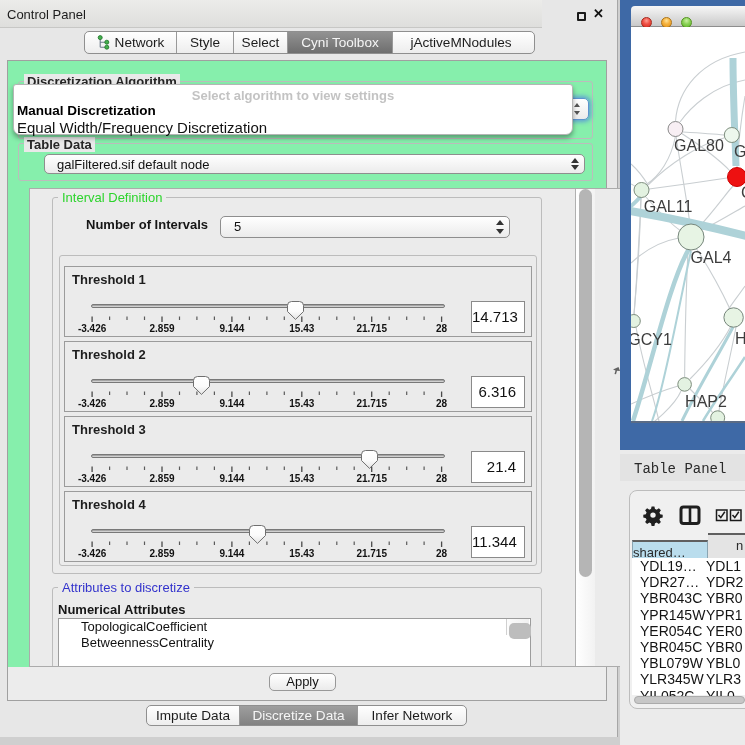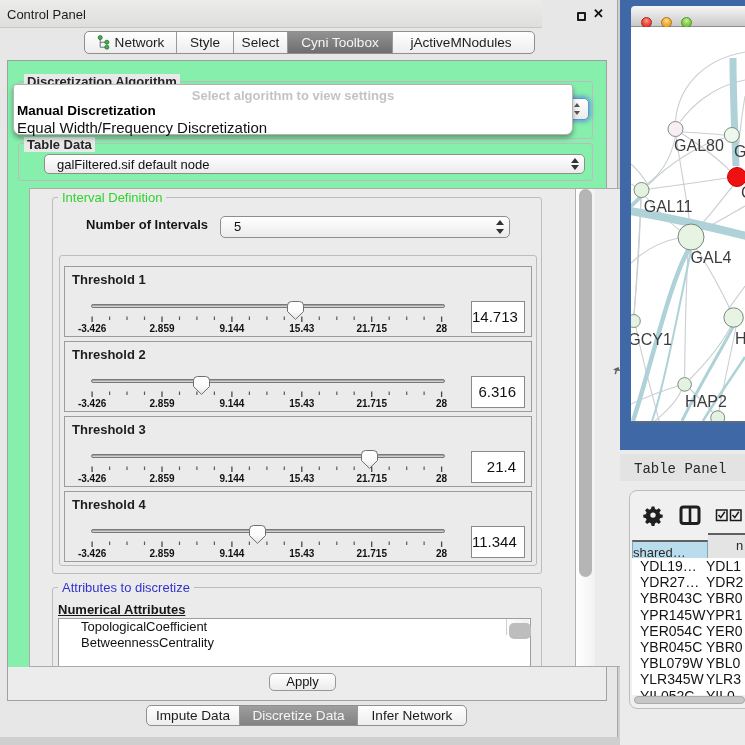--- a/index.html
+++ b/index.html
@@ -313,21 +313,21 @@
           <div class="tklbl" style="left:97.0px;">2.859</div>
           <div class="tklbl" style="left:166.9px;">9.144</div>
           <div class="tklbl" style="left:236.8px;">15.43</div>
           <div class="tklbl" style="left:306.7px;">21.715</div>
           <div class="tklbl" style="left:376.6px;">28</div>
   <div class="vbox">11.344</div>
 </div>
 
       <div class="groupbox" style="left:22px; top:398px; width:490px; height:92px;"></div>
       <div class="gtitle" style="left:28px; top:391px; color:#3333cc; background:#ebebeb;">Attributes to discretize</div>
-      <div class="abs" style="left:28px; top:413px; font-size:13px; font-weight:bold; color:#161616;text-decoration:underline;">Numerical Attributes</div>
+      <div class="abs" style="left:28px; top:413px; font-size:13px; font-weight:bold; color:#161616;">Numerical Attributes</div>
       <div class="abs" id="attrlist">
         <div>TopologicalCoefficient</div>
         <div>BetweennessCentrality</div>
         <div class="abs" id="listsb">
             <div class="abs" id="listsbthumb"></div>
           </div>
       </div>
 
       <div class="abs" id="vsb">
           <div class="abs" id="vsbthumb"></div>

